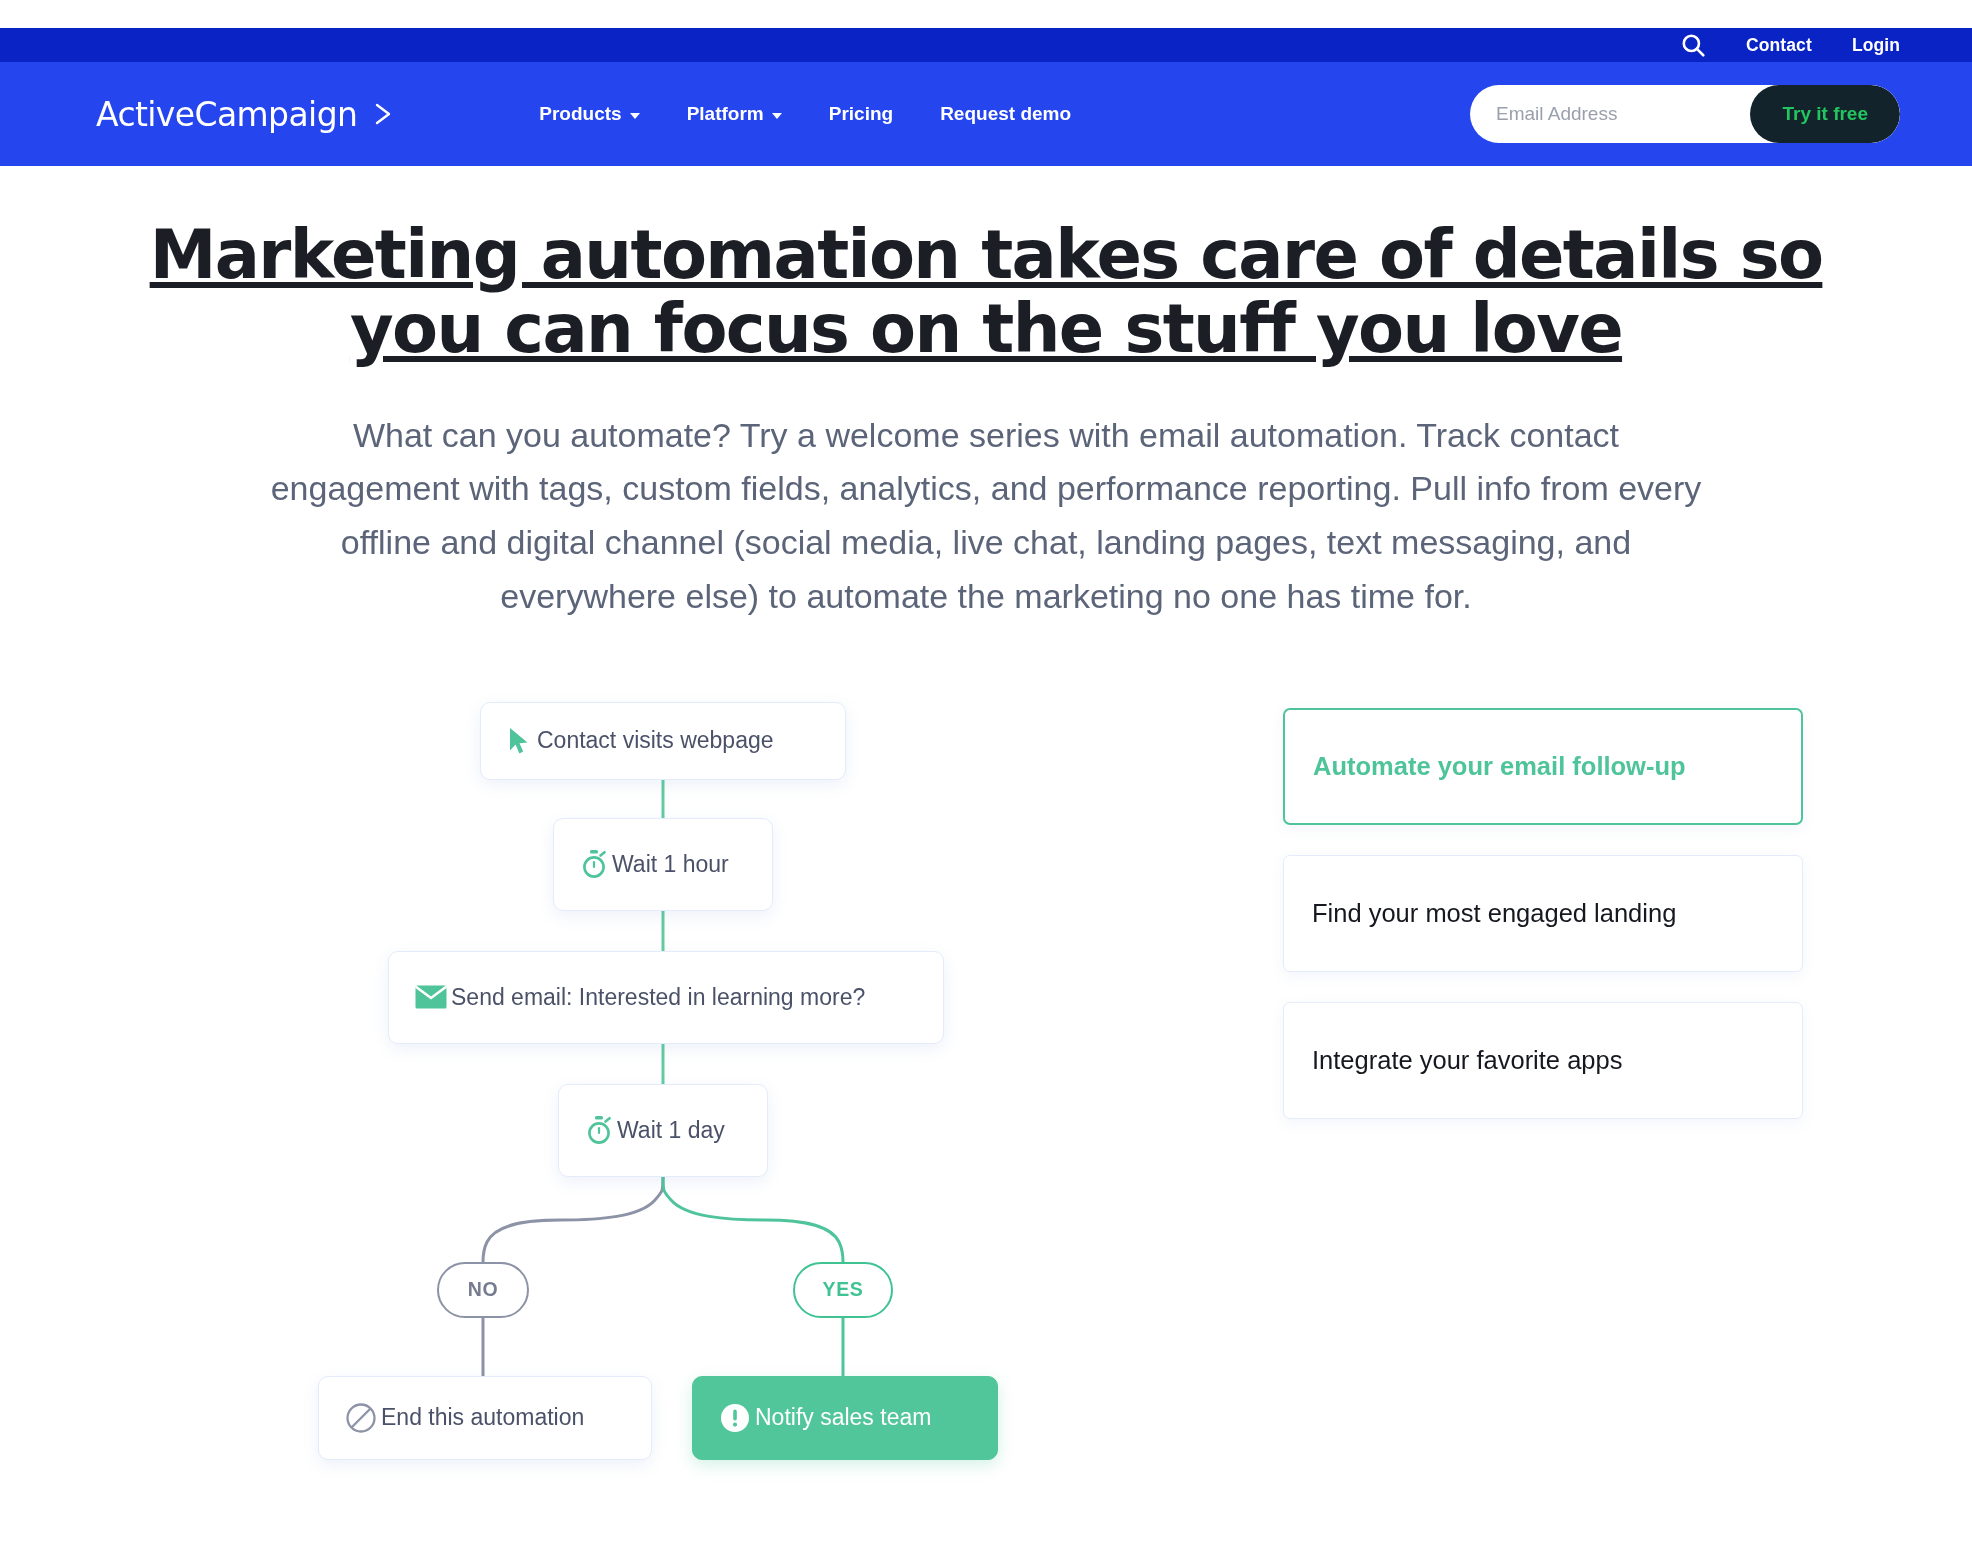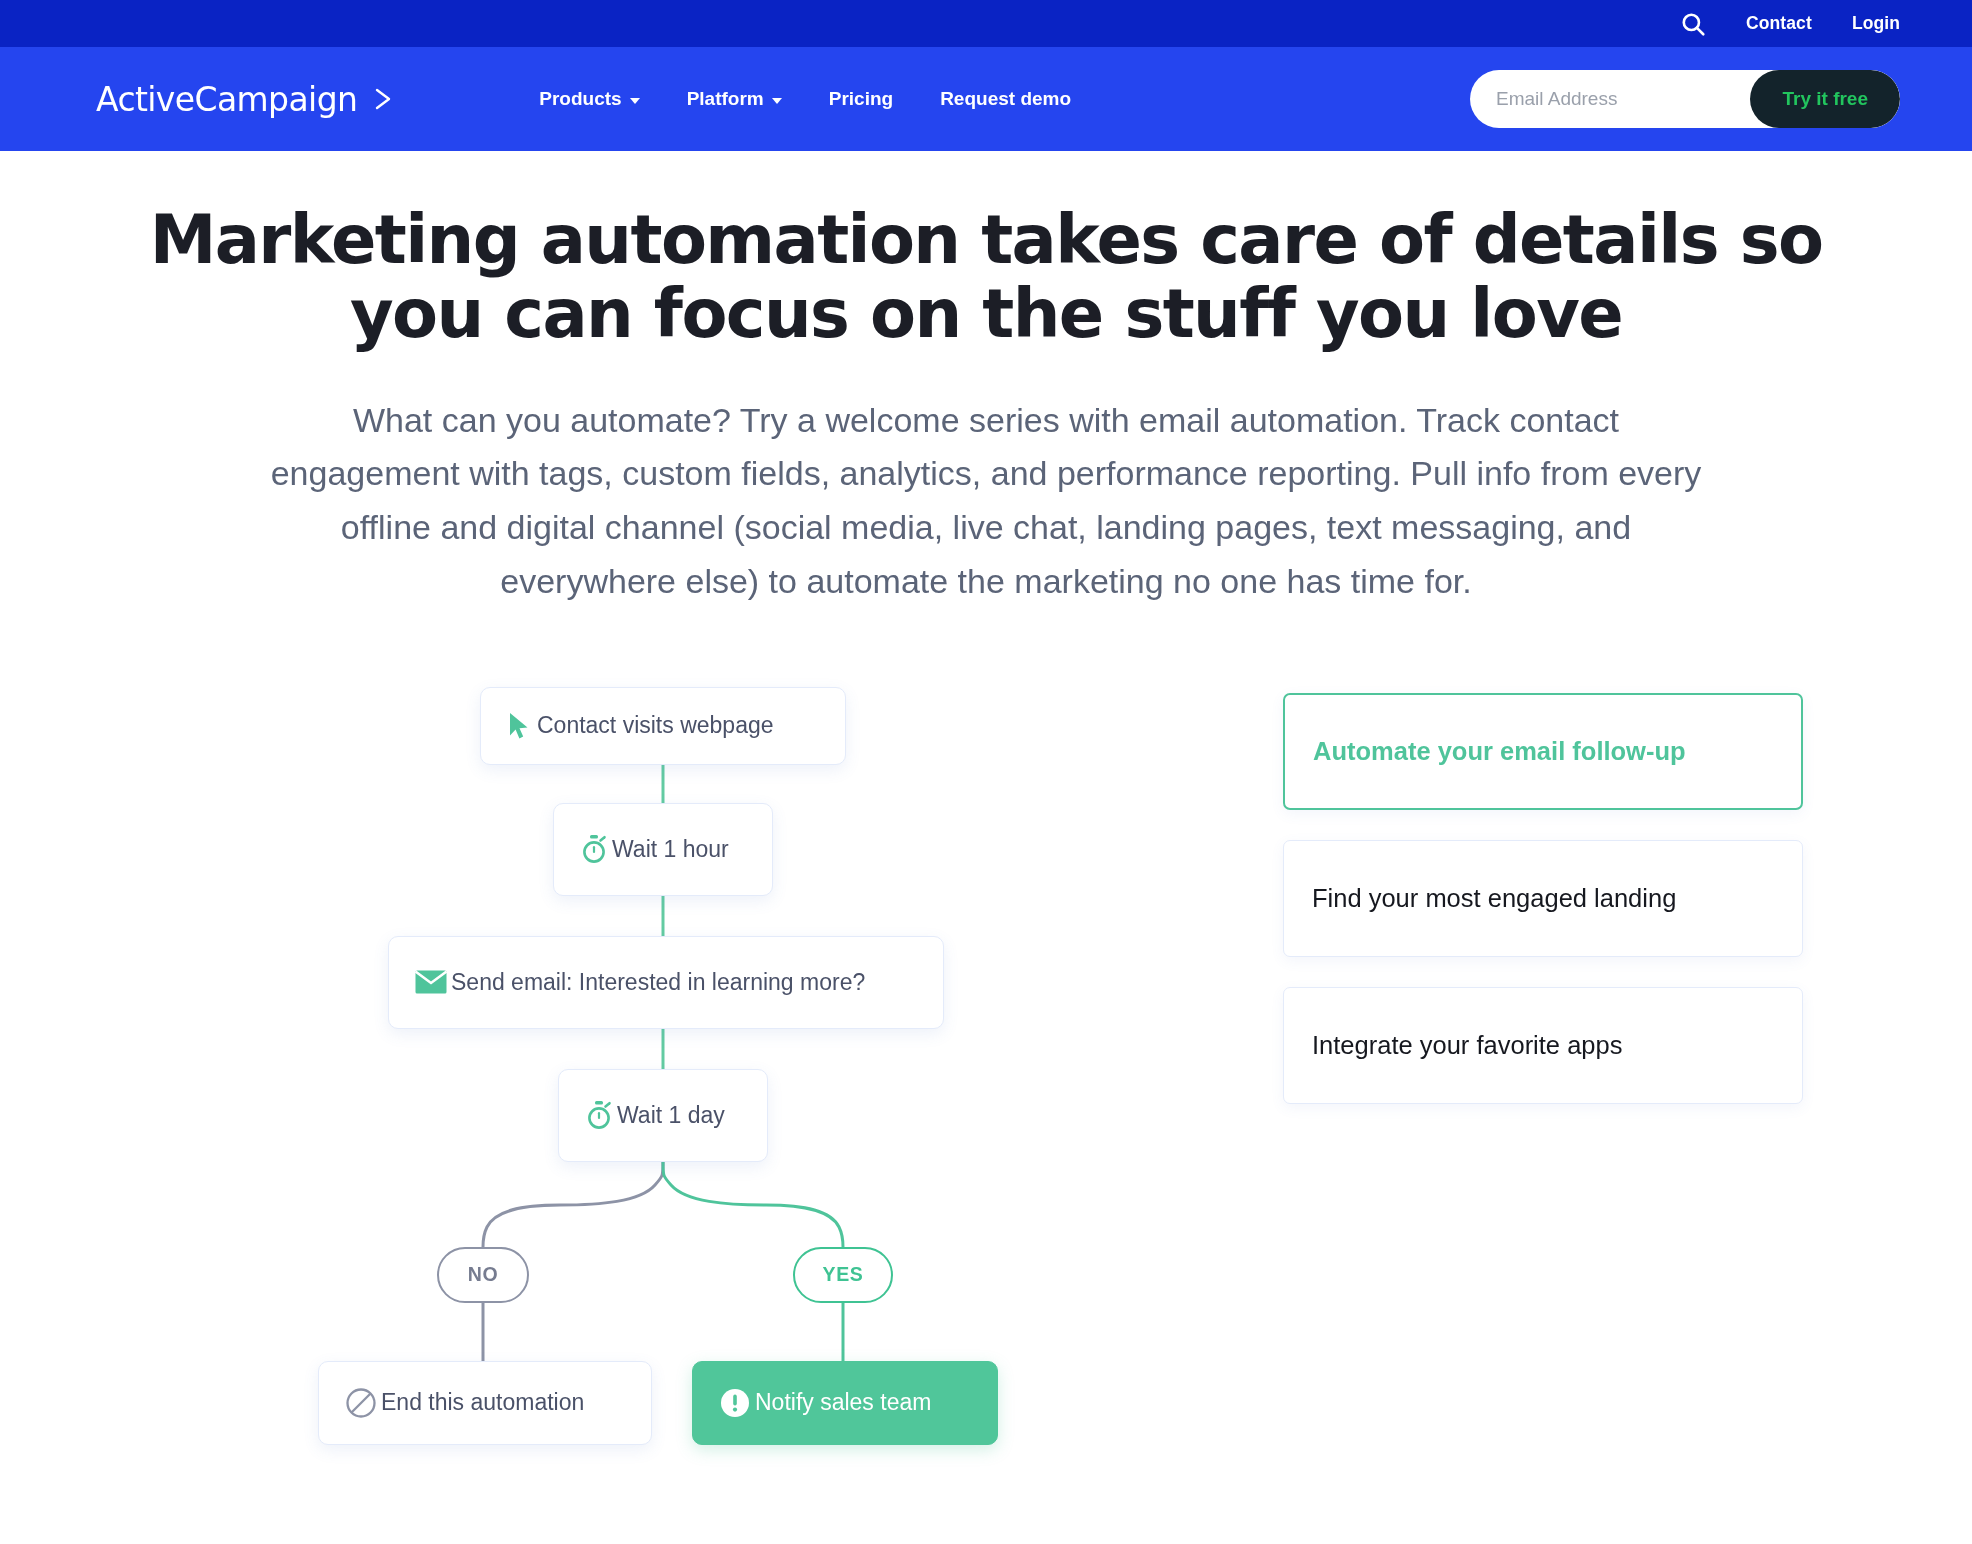--- a/index.html
+++ b/index.html
@@ -6,27 +6,28 @@
   html, body {
     width: 1972px;
     height: 1544px;
     overflow: hidden;
     background: #ffffff;
     font-family: "Liberation Sans", sans-serif;
   }
 
   
   .topbar {
-    height: 47px;
+    height: 34px;
     background: #0A23C4;
     display: flex;
     align-items: center;
     justify-content: flex-end;
     padding-right: 72px;
     gap: 0;
+    margin-top: 28px;
   }
   .topbar-inner { display: flex; align-items: center; gap: 40px; }
   .search-icon { display: flex; align-items: center; justify-content: center; cursor: pointer; }
   .topbar-link {
     color: #ffffff;
     font-size: 17.5px;
     font-weight: 700;
     letter-spacing: 0.1px;
     text-decoration: none;
     cursor: pointer;
@@ -124,20 +125,21 @@
   .headline {
     text-align: center;
     font-size: 67px;
     line-height: 1.11;
     font-weight: 700;
     color: #1C1E26;
     letter-spacing: -1.6px;
     max-width: 1760px;
     margin: 0 auto;
     font-family: "DejaVu Sans", sans-serif;
+    text-decoration: underline;
   }
   .subcopy {
     text-align: center;
     font-size: 34px;
     line-height: 1.58;
     color: #5B6478;
     max-width: 1450px;
     margin: 42px auto 0;
     font-weight: 400;
   }

